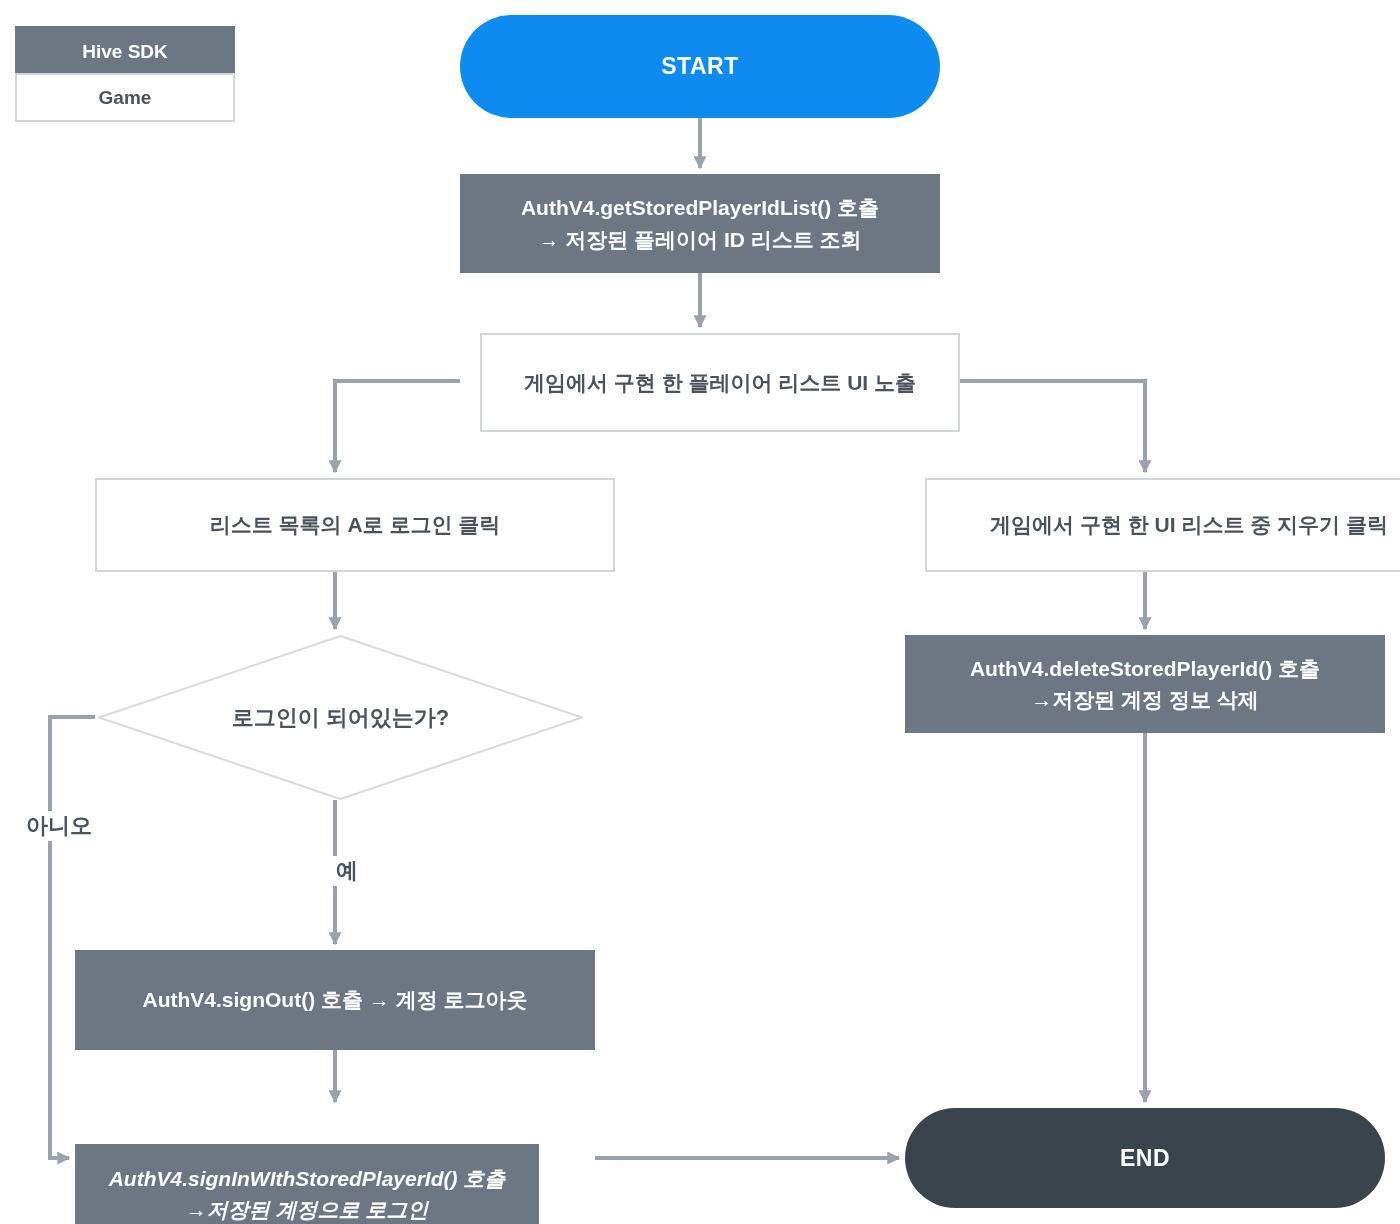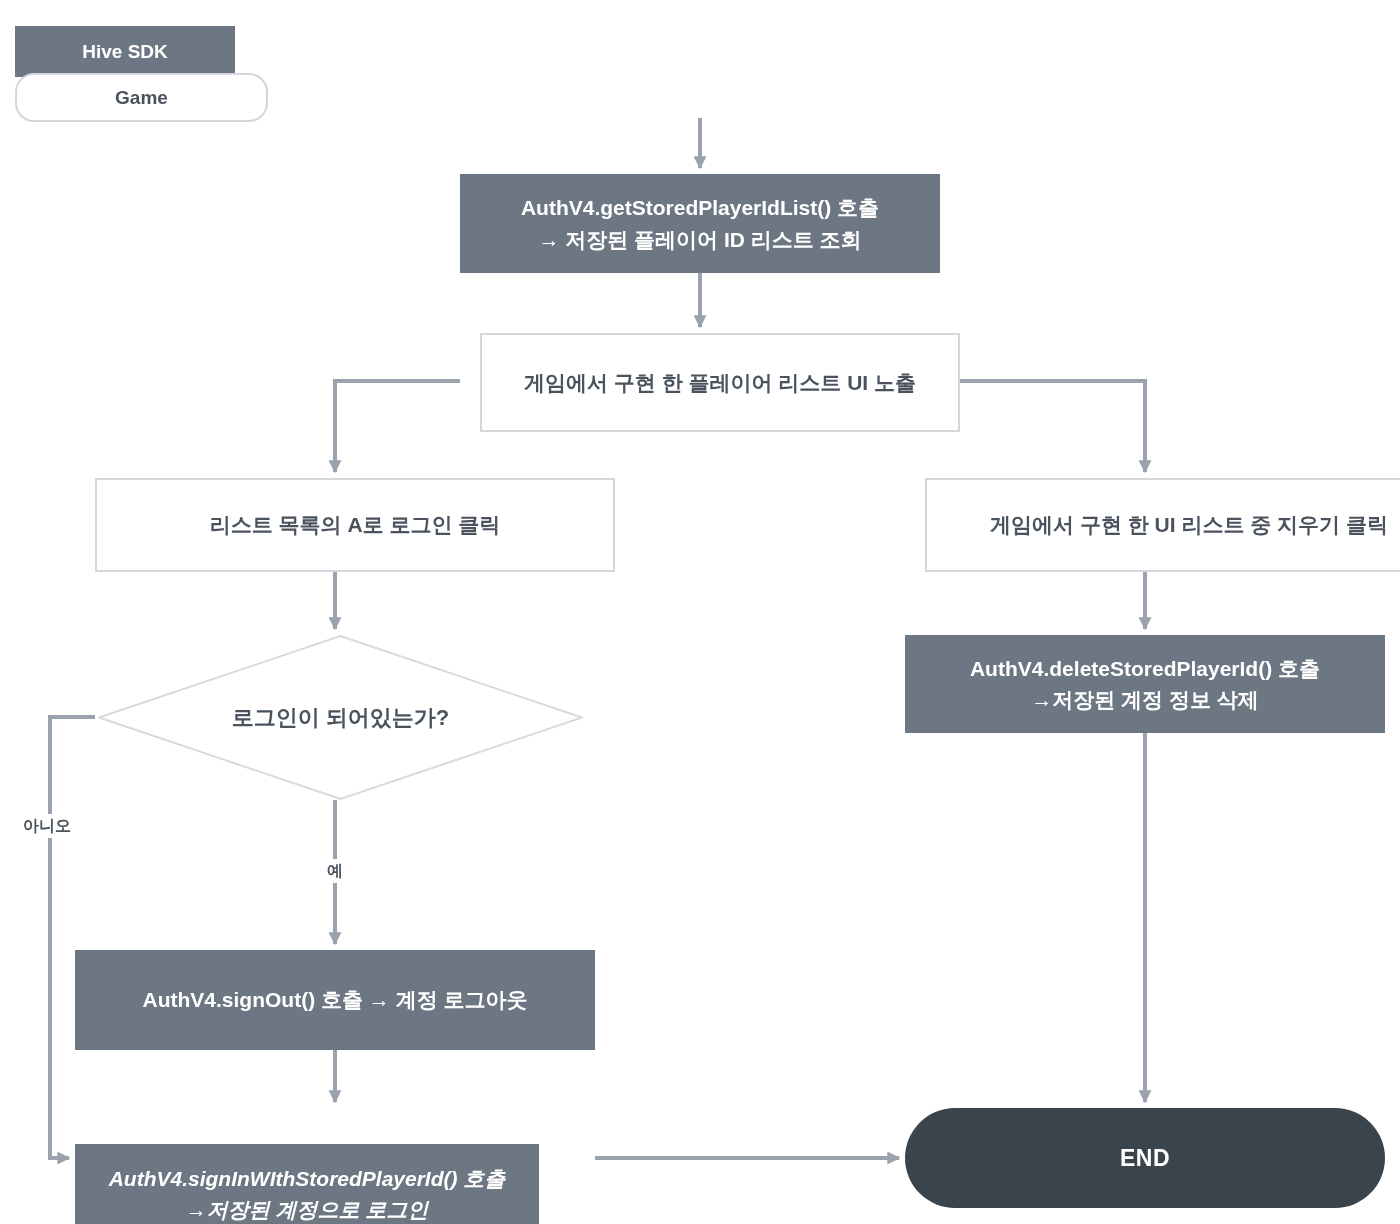--- a/index.html
+++ b/index.html
@@ -100,23 +100,24 @@
     stroke: #d8dadd;
     stroke-width: 2;
   }
 
   .branch-label {
     position: absolute;
     transform: translate(-50%, -50%);
     background: #ffffff;
     padding: 4px 6px;
     font-weight: bold;
-    font-size: 16px;
+    font-size: 22px;
     color: var(--text-dark, #4a535d);
     line-height: 1;
+    margin-left: 12px;
   }
 </style>
 </head>
 <body>
 
 <div class="canvas">
 
   <svg class="connectors" viewBox="0 0 1400 1224" xmlns="http://www.w3.org/2000/svg">
     <defs>
       <marker id="arrowhead" viewBox="0 0 10 10" refX="9" refY="5" markerWidth="13" markerHeight="13" orient="auto" markerUnits="userSpaceOnUse">
@@ -131,22 +132,23 @@
     <path class="line" d="M335,800 V944" marker-end="url(#arrowhead)"></path>
     <path class="line" d="M95,717 H50 V1158 H69" marker-end="url(#arrowhead)"></path>
     <path class="line" d="M335,1050 V1102" marker-end="url(#arrowhead)"></path>
     <path class="line" d="M595,1158 H899" marker-end="url(#arrowhead)"></path>
     <path class="line" d="M1145,572 V629" marker-end="url(#arrowhead)"></path>
     <path class="line" d="M1145,733 V1102" marker-end="url(#arrowhead)"></path>
   </svg>
 
   <div class="legend-box legend-sdk" style="left:15px; top:26px; width:220px; height:51px;">Hive SDK</div>
 
-  <div class="legend-box legend-game" style="left:15px; top:73px; width:253px; height:49px;border-radius:19px;">Game</div>
+  <div class="legend-box legend-game" style="left:15px; top:73px; width:220px; height:49px;">Game</div>
 
+  <div class="node pill pill-start" style="left:460px; top:15px; width:480px; height:103px;">START</div>
 
   <div class="node node-gray" style="left:460px; top:174px; width:480px; height:99px;">AuthV4.getStoredPlayerIdList() 호출
 → 저장된 플레이어 ID 리스트 조회</div>
 
   <div class="node node-white" style="left:460px; top:333px; width:480px; height:99px;">게임에서 구현 한 플레이어 리스트 UI 노출</div>
 
   <div class="node node-white" style="left:75px; top:478px; width:520px; height:94px;">리스트 목록의 A로 로그인 클릭</div>
 
   <div class="node node-white" style="left:905px; top:478px; width:528px; height:94px;">게임에서 구현 한 UI 리스트 중 지우기 클릭</div>
 

